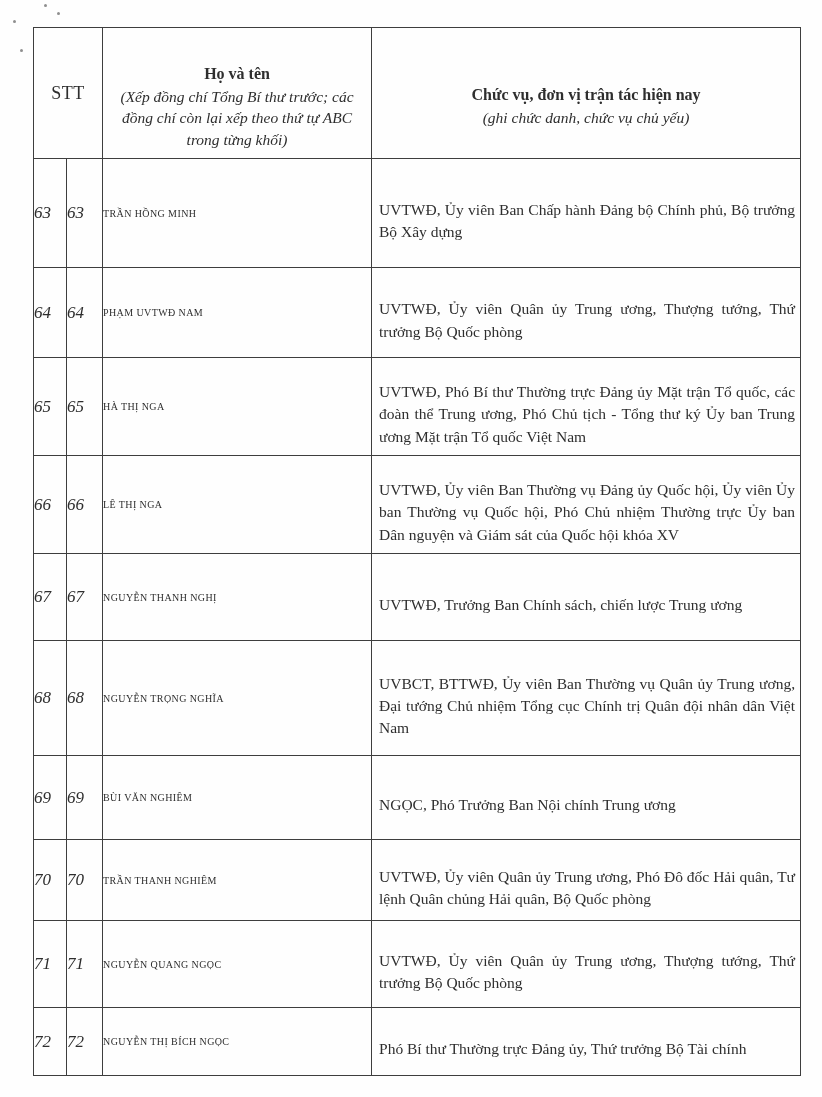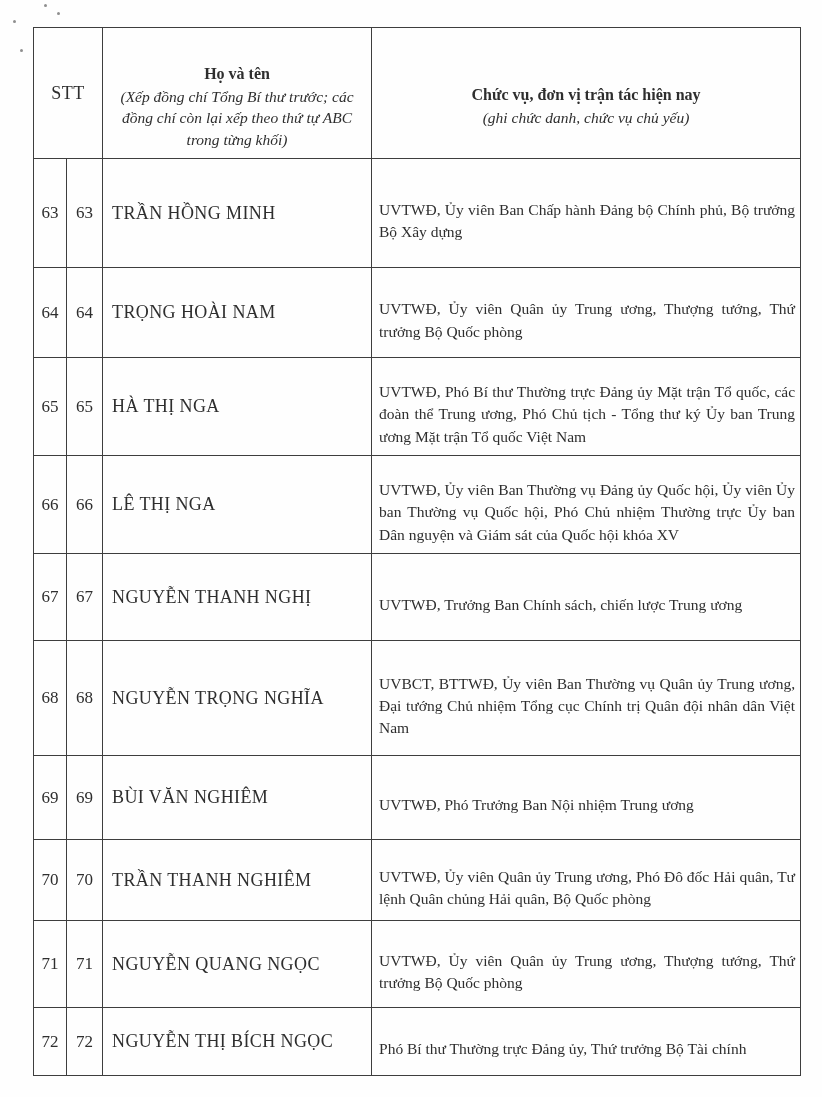--- a/index.html
+++ b/index.html
@@ -68,27 +68,26 @@
     line-height: 1.3;
     margin-top: 28px;
   }
   .col-note {
     font-style: italic;
     font-size: 15.5px;
     line-height: 1.38;
     margin-top: 1px;
   }
   td.num {
-    text-align: center;
     font-size: 17px;
+    font-style: italic;
   }
   td.name {
-    padding-left: 9px;
     padding-right: 4px;
-    font-size: 18px;
+    font-size: 10px;
     letter-spacing: .4px;
   }
   td.pos { padding: 22px 5px 6px 7px; }
   .pos-text {
     font-size: 15.5px;
     line-height: 1.43;
     text-align: justify;
   }
 </style>
 </head>
@@ -126,21 +125,21 @@
         <td class="num">63</td>
         <td class="num">63</td>
         <td class="name">TRẦN HỒNG MINH</td>
         <td class="pos">
             <div class="pos-text">UVTWĐ, Ủy viên Ban Chấp hành Đảng bộ Chính phủ, Bộ trưởng Bộ Xây dựng</div>
           </td>
       </tr>
       <tr>
         <td class="num">64</td>
         <td class="num">64</td>
-        <td class="name">TRỌNG HOÀI NAM</td>
+        <td class="name">PHẠM UVTWĐ NAM</td>
         <td class="pos">
             <div class="pos-text">UVTWĐ, Ủy viên Quân ủy Trung ương, Thượng tướng, Thứ trưởng Bộ Quốc phòng</div>
           </td>
       </tr>
       <tr>
         <td class="num">65</td>
         <td class="num">65</td>
         <td class="name">HÀ THỊ NGA</td>
         <td class="pos">
             <div class="pos-text">UVTWĐ, Phó Bí thư Thường trực Đảng ủy Mặt trận Tổ quốc, các đoàn thể Trung ương, Phó Chủ tịch - Tổng thư ký Ủy ban Trung ương Mặt trận Tổ quốc Việt Nam</div>
@@ -168,21 +167,21 @@
         <td class="name">NGUYỄN TRỌNG NGHĨA</td>
         <td class="pos">
             <div class="pos-text">UVBCT, BTTWĐ, Ủy viên Ban Thường vụ Quân ủy Trung ương, Đại tướng Chủ nhiệm Tổng cục Chính trị Quân đội nhân dân Việt Nam</div>
           </td>
       </tr>
       <tr>
         <td class="num">69</td>
         <td class="num">69</td>
         <td class="name">BÙI VĂN NGHIÊM</td>
         <td class="pos">
-            <div class="pos-text">UVTWĐ, Phó Trưởng Ban Nội nhiệm Trung ương</div>
+            <div class="pos-text">NGỌC, Phó Trưởng Ban Nội chính Trung ương</div>
           </td>
       </tr>
       <tr>
         <td class="num">70</td>
         <td class="num">70</td>
         <td class="name">TRẦN THANH NGHIÊM</td>
         <td class="pos">
             <div class="pos-text">UVTWĐ, Ủy viên Quân ủy Trung ương, Phó Đô đốc Hải quân, Tư lệnh Quân chủng Hải quân, Bộ Quốc phòng</div>
           </td>
       </tr>

